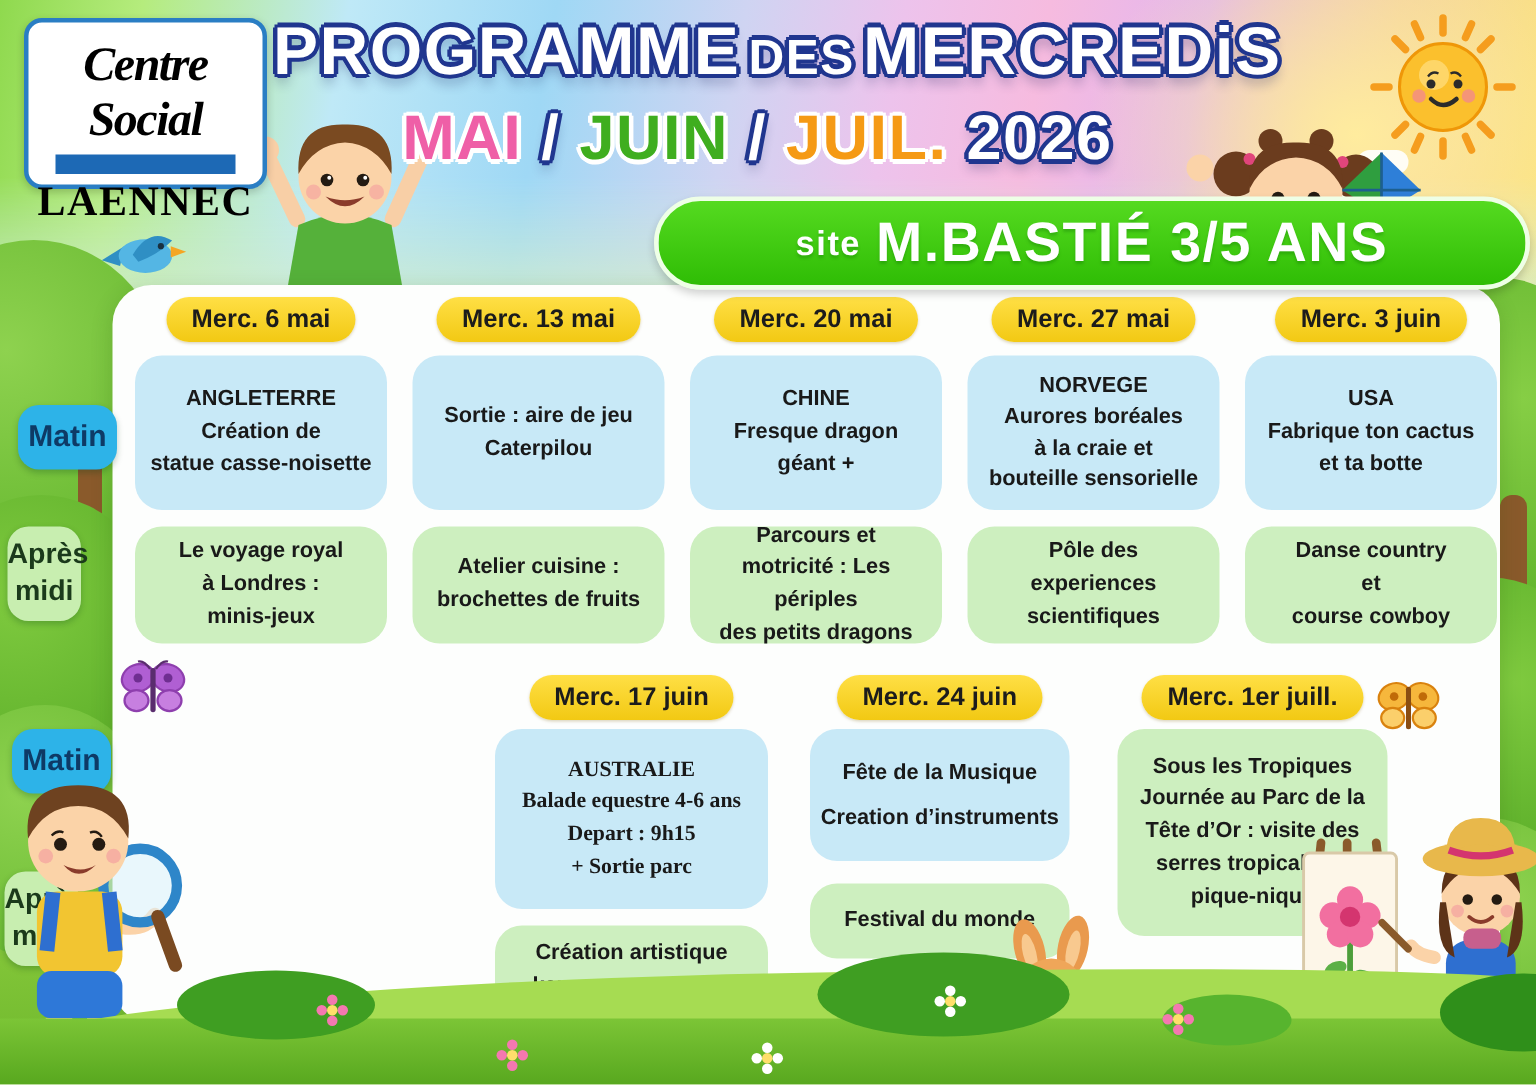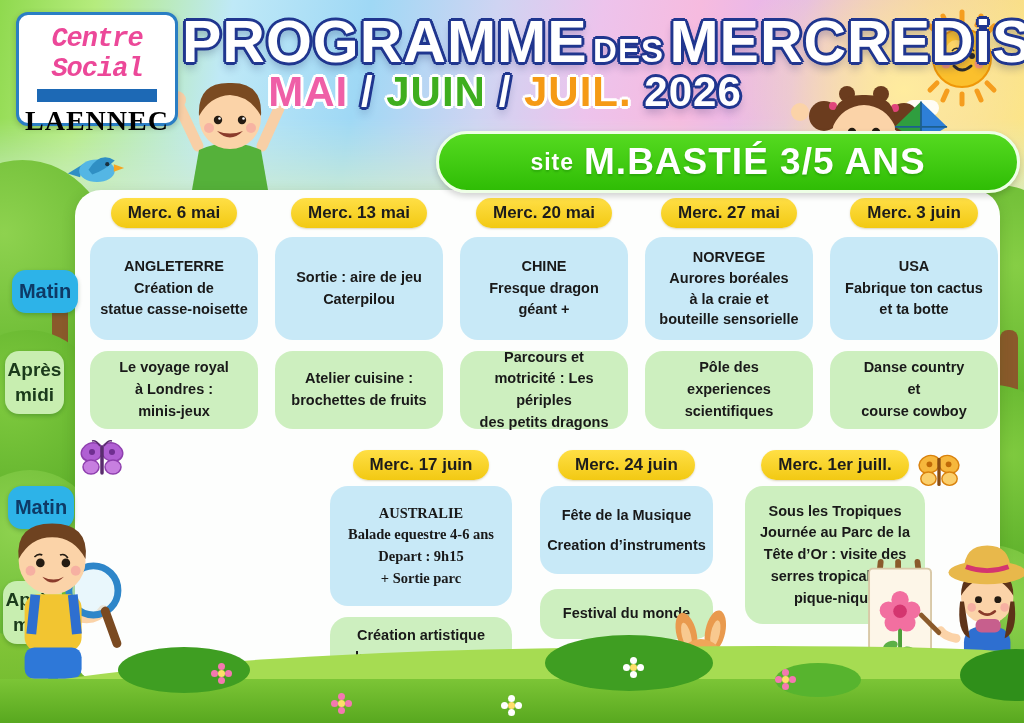--- a/index.html
+++ b/index.html
@@ -14,27 +14,27 @@
     background:radial-gradient(closest-side,#ffec9e,rgba(255,236,158,0));}
   
   .blob{position:absolute;border-radius:50%;}
   .trunk{position:absolute;background:#8a5a2b;border-radius:8px;}
   
   .panel{position:absolute;left:75px;top:190px;width:925px;height:492px;background:#fdfefd;
     border-radius:26px;z-index:2;box-shadow:0 4px 14px rgba(40,80,10,.18);}
   
   .logo{position:absolute;left:16px;top:12px;width:156px;height:108px;background:#fff;
     border:3px solid #2a7ec4;border-radius:12px;z-index:5;text-align:center;box-shadow:0 2px 6px rgba(0,0,0,.2);}
-  .logo-script{font-family:Liberation Mono, monospace;font-style:italic;font-weight:700;font-size:27px;
-    color:#ec4899;margin-top:9px;letter-spacing:-1px;}
+  .logo-script{font-family:Liberation Serif, serif;font-style:italic;font-weight:700;font-size:32px;
+    color:#000000;margin-top:9px;letter-spacing:-1px;}
   .logo-bar{width:120px;height:13px;background:#1d69b5;margin:5px auto 3px;}
   .logo-name{font-weight:800;font-size:28px;letter-spacing:1px;color:#000;font-family:Liberation Serif, serif;}
   .title1{position:absolute;left:182px;top:8px;width:646px;text-align:center;z-index:5;
     font-weight:800;color:#fff;letter-spacing:1px;white-space:nowrap;}
-  .title1 .big{font-size:59px;}
+  .title1 .big{font-size:45px;}
   .title1 .small{font-size:33px;}
   .title2{position:absolute;left:200px;top:68px;width:610px;text-align:center;z-index:5;
     font-weight:800;font-size:42px;letter-spacing:1px;white-space:nowrap;}
   .o-navy{text-shadow:3px 0 0 #20368f,-3px 0 0 #20368f,0 3px 0 #20368f,0 -3px 0 #20368f,
     2px 2px 0 #20368f,-2px 2px 0 #20368f,2px -2px 0 #20368f,-2px -2px 0 #20368f,0 6px 8px rgba(20,30,90,.3);}
   .o-white{text-shadow:3px 0 0 #fff,-3px 0 0 #fff,0 3px 0 #fff,0 -3px 0 #fff,
     2px 2px 0 #fff,-2px 2px 0 #fff,2px -2px 0 #fff,-2px -2px 0 #fff;}
   .banner{position:absolute;left:436px;top:131px;width:578px;height:56px;z-index:6;
     background:linear-gradient(180deg,#55da20,#2fbd05);border:3px solid #eeffe6;border-radius:34px;
     display:flex;align-items:center;justify-content:center;gap:10px;box-shadow:0 3px 6px rgba(0,0,0,.18);}
@@ -60,21 +60,21 @@
   .q2 .m{height:120px;font-family:Liberation Serif, serif;}
   .q3 .m{height:88px;line-height:2.1;}
   .q4 .m{height:138px;}
   .q1 .a{margin-top:9px;height:50px;}
   .q2 .a{margin-top:11px;height:60px;}
   .q3 .a{margin-top:15px;height:50px;}
   
   .lbl{position:absolute;z-index:3;border-radius:14px;font-weight:800;text-align:center;
     box-shadow:0 2px 4px rgba(0,60,20,.25);}
   .lbl.matin{background:#2db3e8;color:#0e3a66;font-size:20px;width:66px;padding:10px 0;}
-  .lbl.apres{background:#c8eeb0;color:#1b3a1b;font-size:19px;width:59px;padding:7px 0;line-height:1.3;white-space:pre-line;}
+  .lbl.apres{background:#c8eeb0;color:#1b3a1b;font-size:19px;width:49px;padding:7px 0;line-height:1.3;white-space:pre-line;}
   .m1{left:12px;top:270px}.a1{left:5px;top:351px}.m2{left:8px;top:486px}.a2{left:3px;top:581px}
   
   .grass-light{position:absolute;left:-20px;right:-20px;bottom:26px;height:48px;background:#a6dc52;
     border-radius:100% 100% 0 0/90px 40px 0 0;transform:rotate(-1.2deg);z-index:4;}
   .grass-dark{position:absolute;left:0;right:0;bottom:0;height:44px;
     background:linear-gradient(180deg,#7cc536,#58a81f);z-index:4;}
   .bush{position:absolute;background:#3f9e22;border-radius:50%;z-index:4;}
   .flower{position:absolute;width:7px;height:7px;border-radius:50%;background:#ffdf6b;z-index:5;
     box-shadow:0 -7px 0 #f478b0,0 7px 0 #f478b0,-7px 0 0 #f478b0,7px 0 0 #f478b0;}
   .flower.white{box-shadow:0 -7px 0 #fff,0 7px 0 #fff,-7px 0 0 #fff,7px 0 0 #fff;}

